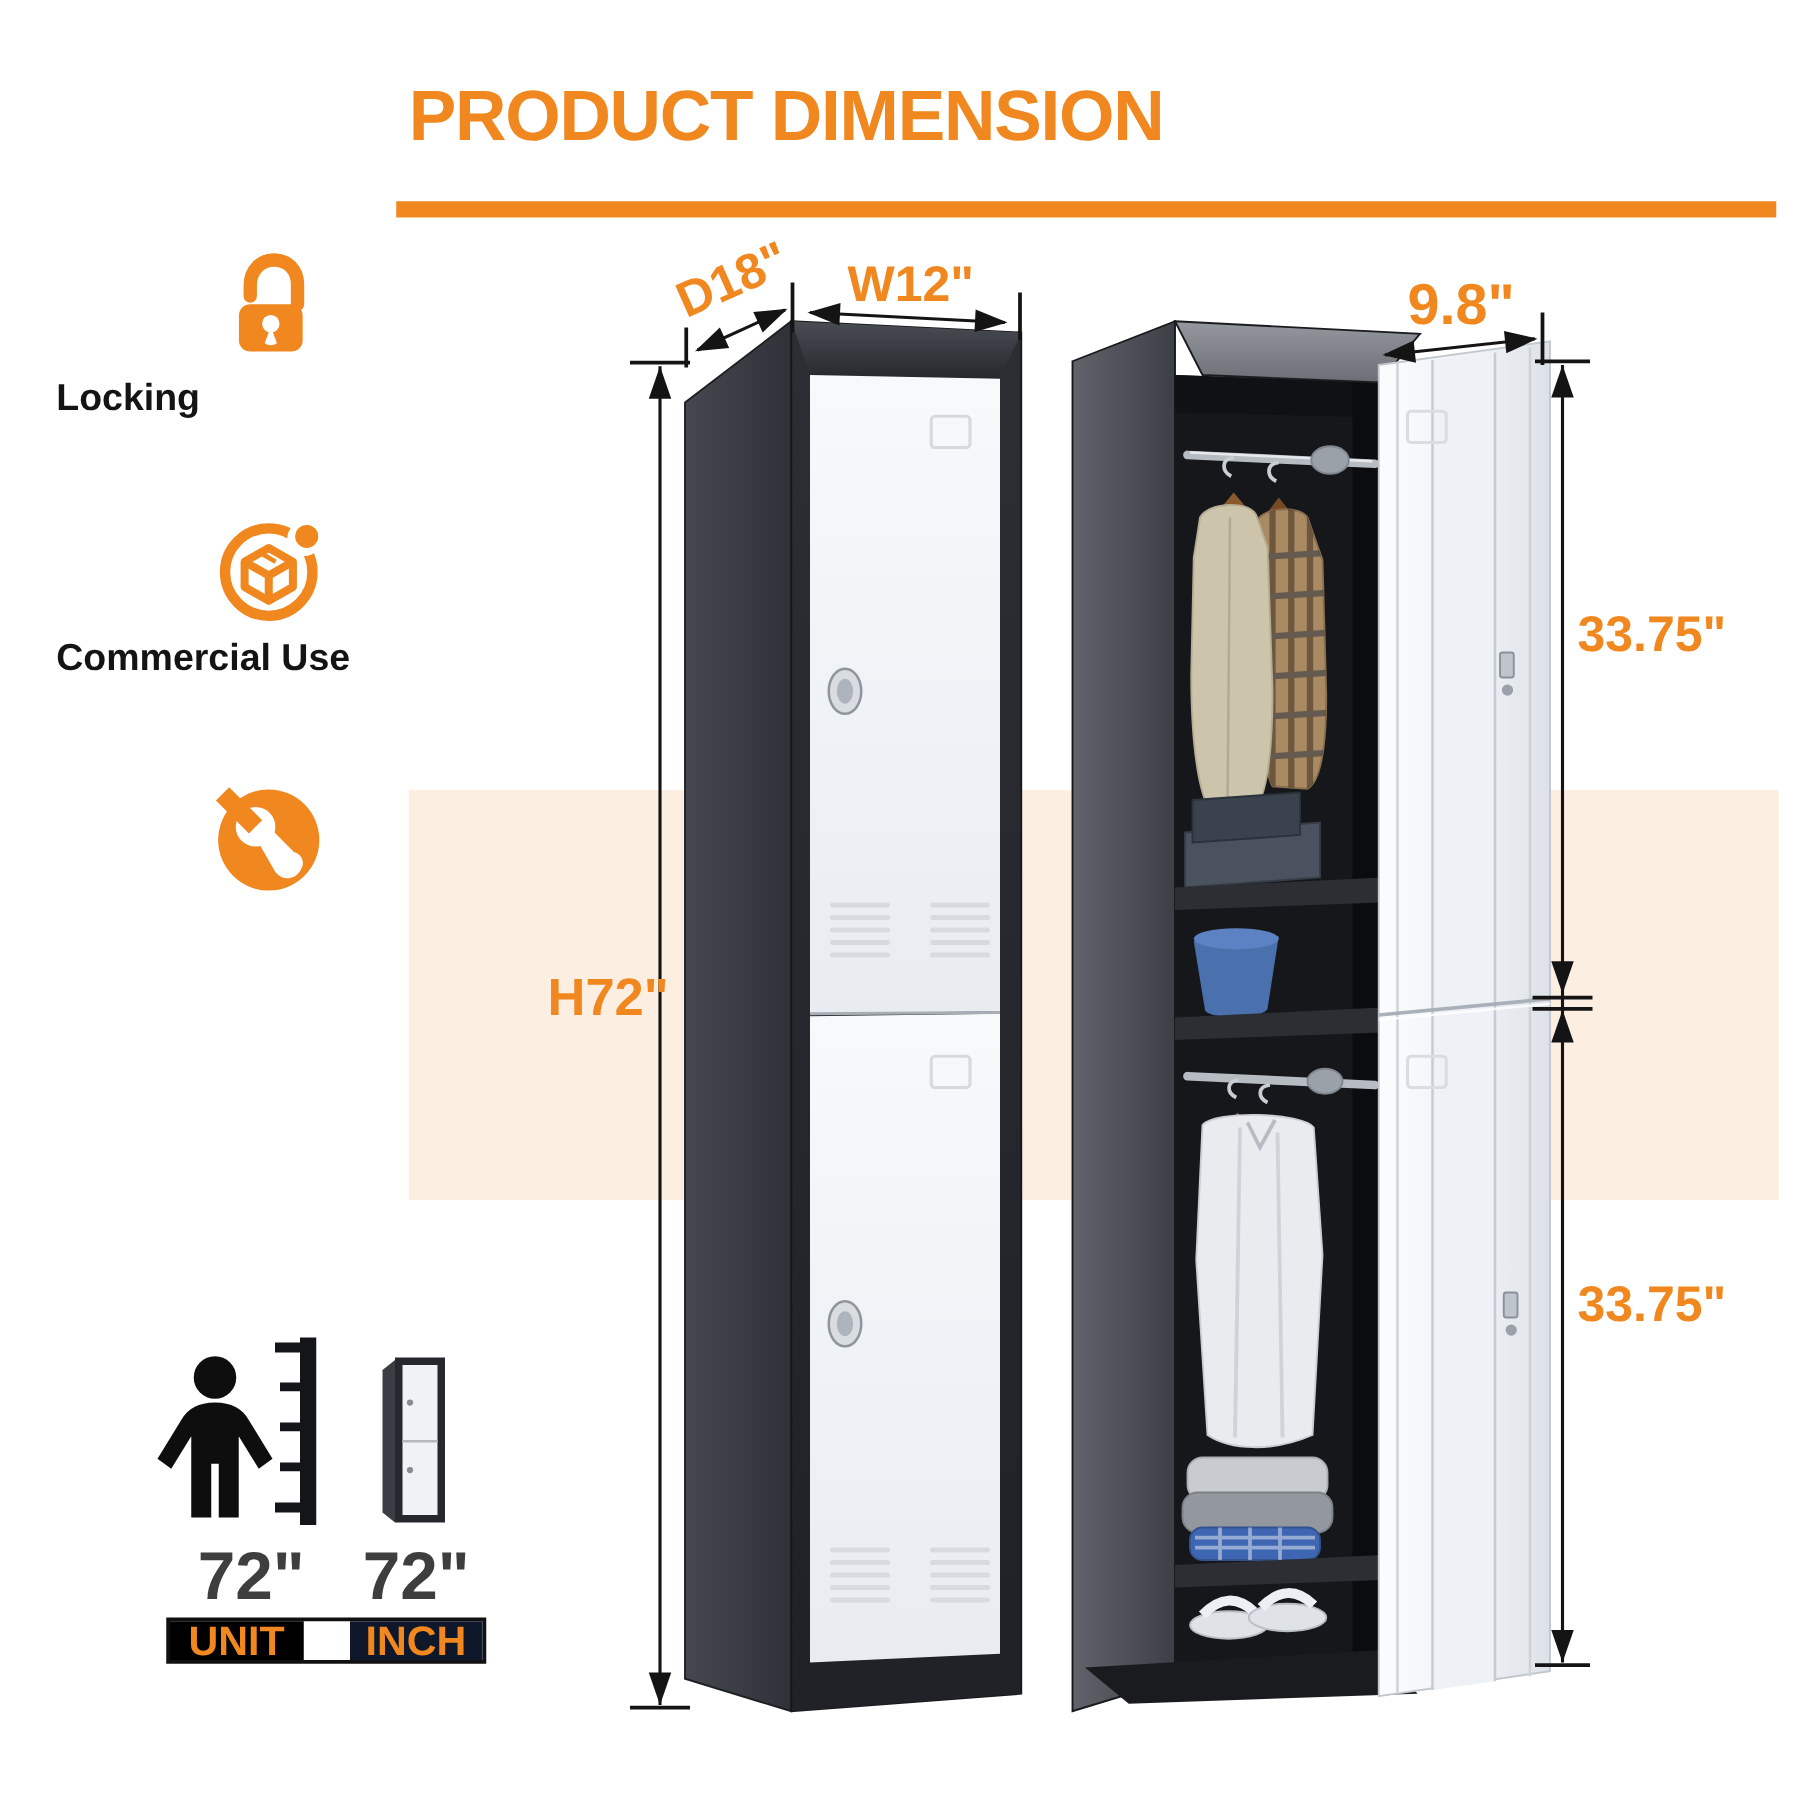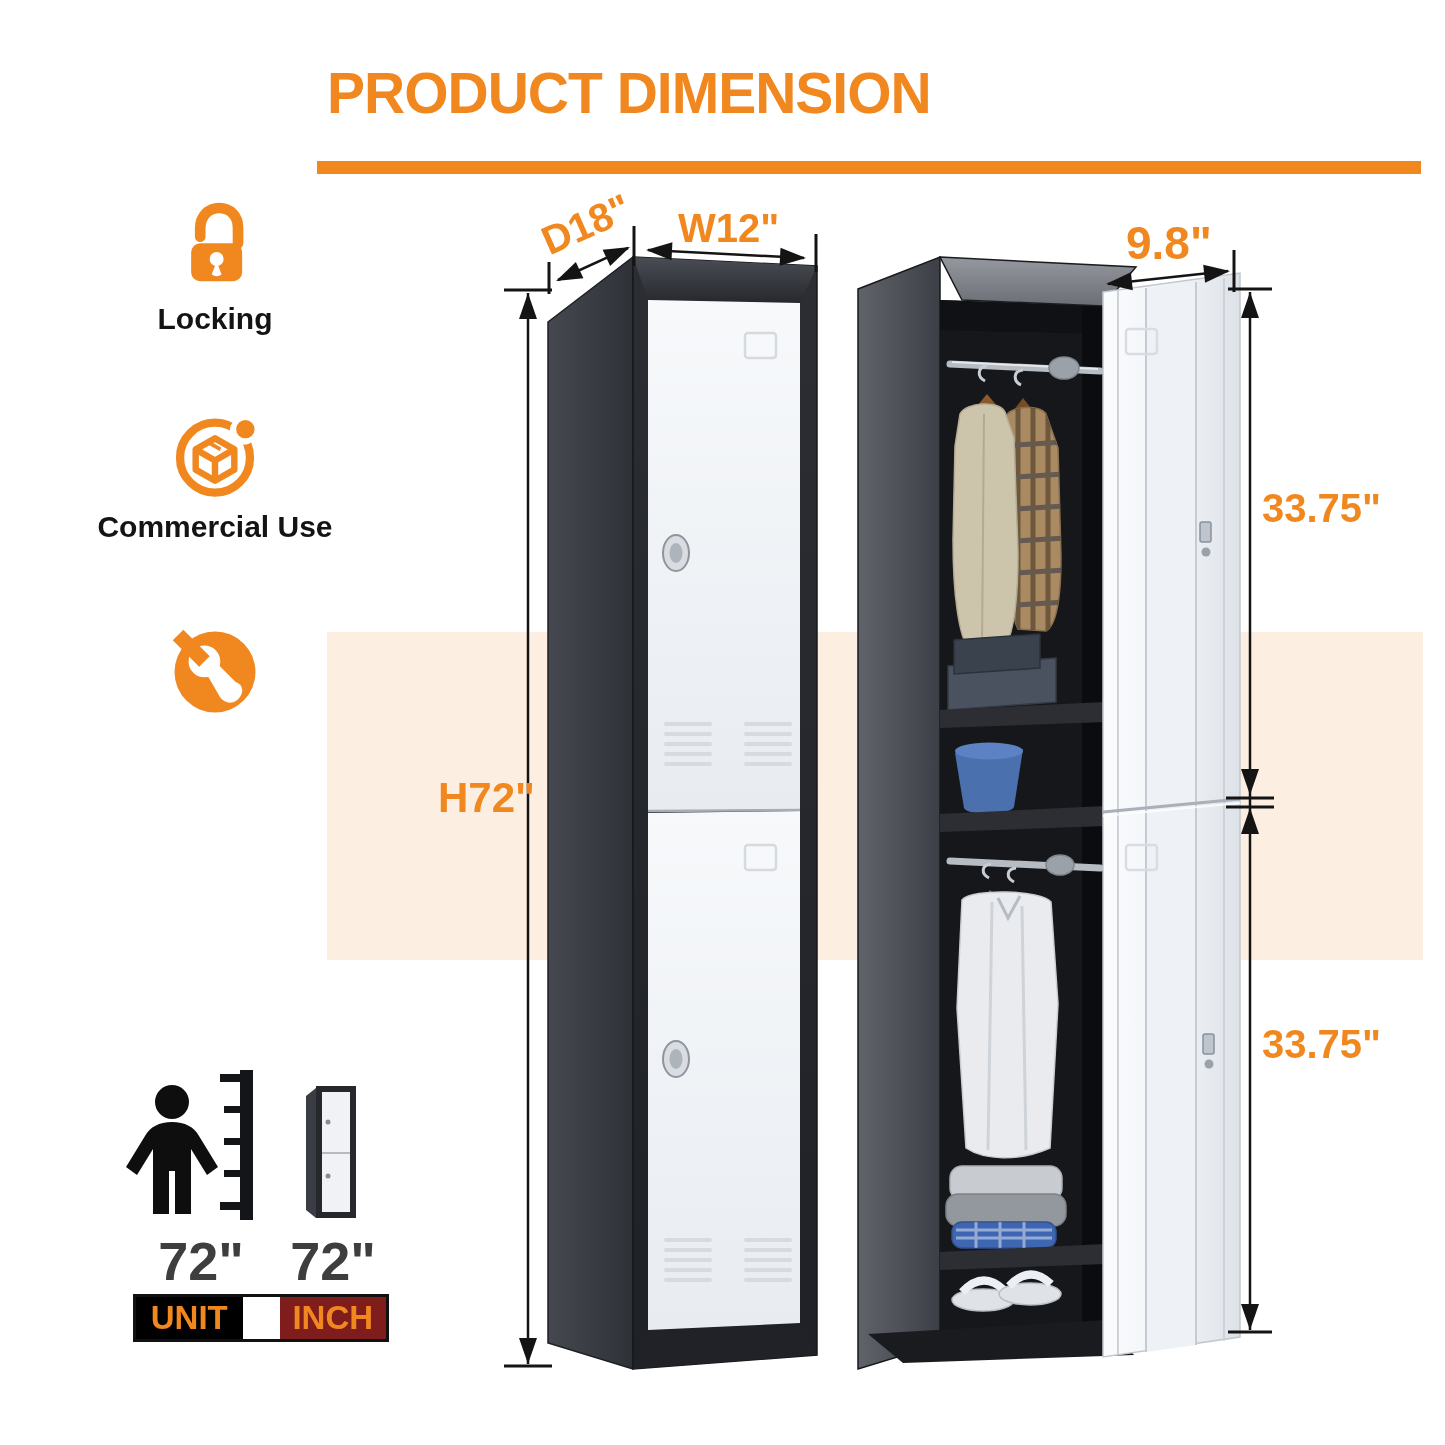--- a/index.html
+++ b/index.html
@@ -3,40 +3,40 @@
 <meta charset="utf-8">
 <style>
   html,body{margin:0;padding:0;background:#fff;}
   .stage{position:relative;width:1445px;height:1445px;background:#ffffff;overflow:hidden;
          font-family:"Liberation Sans","DejaVu Sans",sans-serif;}
   .band{position:absolute;left:327px;top:632px;width:1096px;height:328px;background:#FCEFE2;z-index:0;}
   .scene{position:absolute;left:0;top:0;z-index:1;}
   .title{position:absolute;left:327px;top:60px;z-index:2;color:#F1871F;font-size:57px;font-weight:800;
          letter-spacing:-1px;white-space:nowrap;}
   .title-bar{position:absolute;left:317px;top:161px;width:1104px;height:13px;background:#F1871F;z-index:2;}
-  .feature{position:absolute;left:45px;width:340px;text-align:center;z-index:2;}
+  .feature{position:absolute;left:45px;width:340px;z-index:2;}
   .feature .ficon{display:block;margin:0 auto;}
   .feature .flabel{display:block;margin-top:10px;font-size:30px;font-weight:700;color:#141414;white-space:nowrap;}
   .dim{position:absolute;z-index:3;color:#F1871F;font-weight:800;white-space:nowrap;}
   .dim.d18{left:540px;top:202px;font-size:40px;transform:rotate(-24deg);}
   .dim.w12{left:678px;top:206px;font-size:40px;}
   .dim.h72{left:438px;top:774px;font-size:42px;}
   .dim.d98{left:1126px;top:216px;font-size:46px;}
   .dim.c-top{left:1262px;top:486px;font-size:40px;}
   .dim.c-bot{left:1262px;top:1022px;font-size:40px;}
   .ref72{position:absolute;top:1230px;z-index:2;width:130px;text-align:center;
          font-size:54px;font-weight:700;color:#3e3e3e;}
   .ref72.person{left:136px;}
   .ref72.locker{left:268px;}
-  .badge{position:absolute;left:133px;top:1294px;width:256px;height:48px;z-index:2;
+  .badge{position:absolute;left:133px;top:1294px;width:256px;height:37px;z-index:2;
          border:3px solid #111;box-sizing:border-box;display:flex;background:#fff;}
   .badge .half{flex:1;display:flex;align-items:center;justify-content:center;
                font-size:33px;font-weight:700;color:#F1871F;}
   .badge .half.unit{background:#000;}
-  .badge .half.inch{background:#7f1d1d;margin-left:37px;}
+  .badge .half.inch{background:#0f172a;margin-left:37px;}
 </style>
 </head>
 <body>
 
 <div class="stage">
 
   <div class="band"></div>
 
   <div class="title">PRODUCT DIMENSION</div>
   <div class="title-bar"></div>

